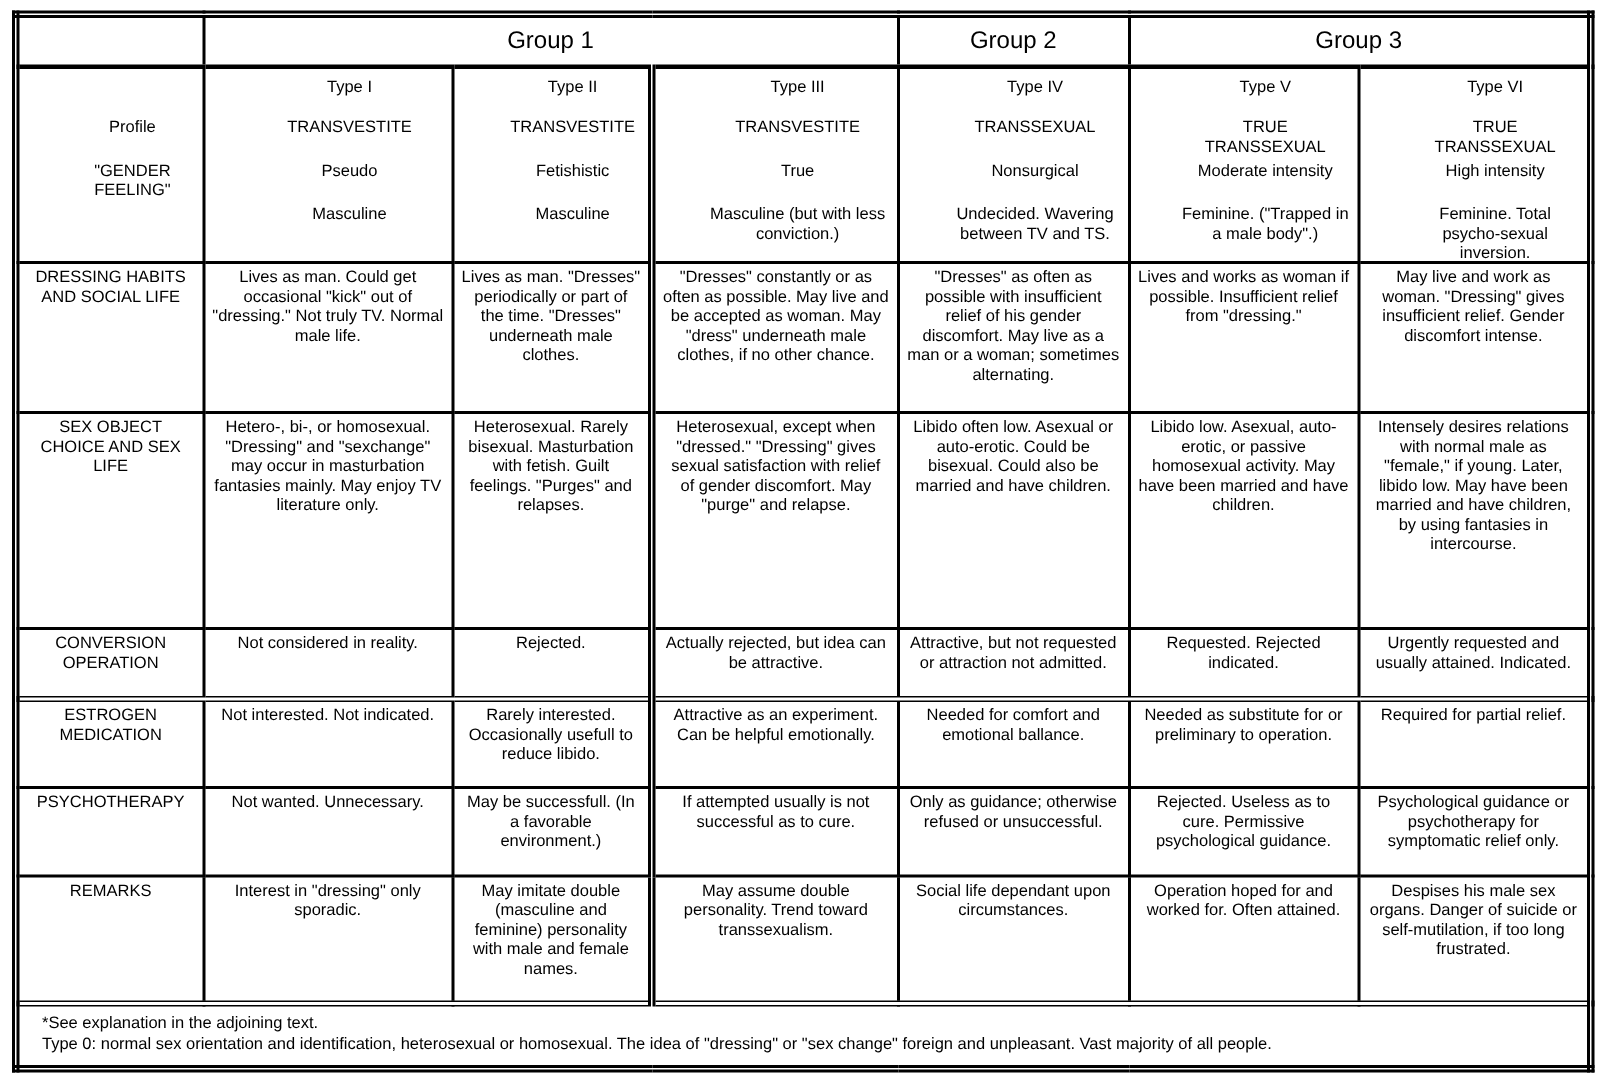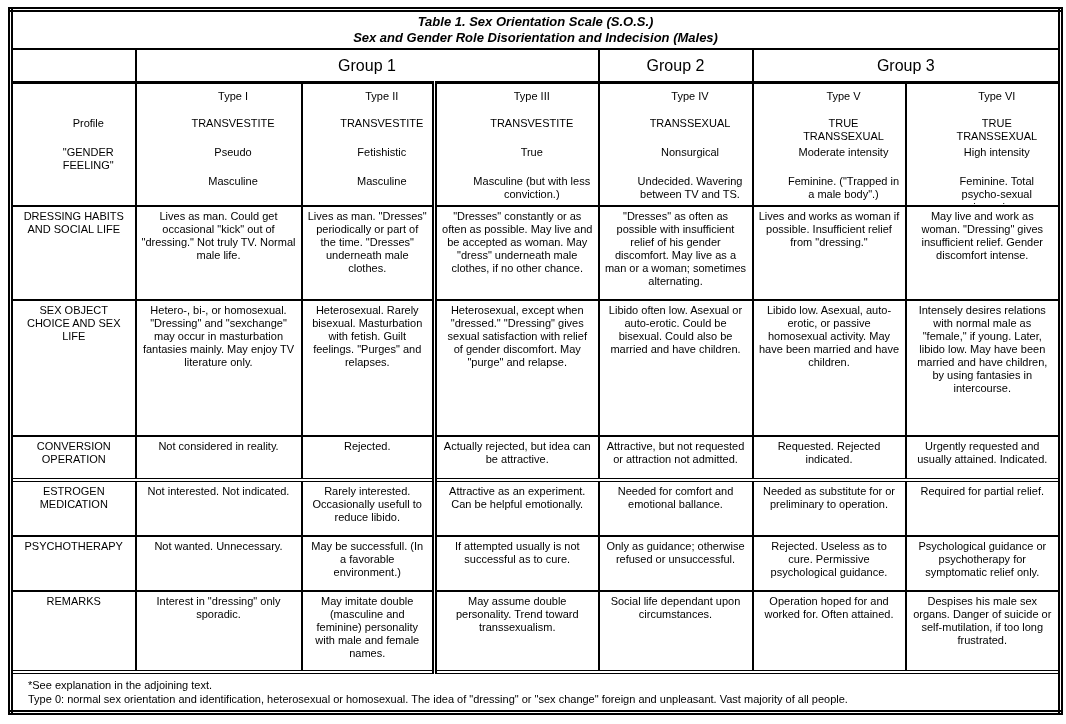--- a/index.html
+++ b/index.html
@@ -84,26 +84,20 @@
       <col style="width:125px">
         <col style="width:166px">
         <col style="width:133px">
       <col style="width:164px">
         <col style="width:154px">
         <col style="width:153px">
         <col style="width:155px">
     </colgroup>
 
     <tbody>
-        <tr class="title-row" style="height:37px">
-      <td colspan="7">
-        <span class="fn-line">Table 1. Sex Orientation Scale (S.O.S.)</span>
-        <span class="fn-line">Sex and Gender Role Disorientation and Indecision (Males)</span>
-      </td>
-    </tr>
 
     <tr class="group-row" style="height:33px">
       <td></td>
       <td colspan="3">Group 1</td>
       <td>Group 2</td>
       <td colspan="2">Group 3</td>
     </tr>
 
     <tr class="profile-row" style="height:121px">
       <td>

